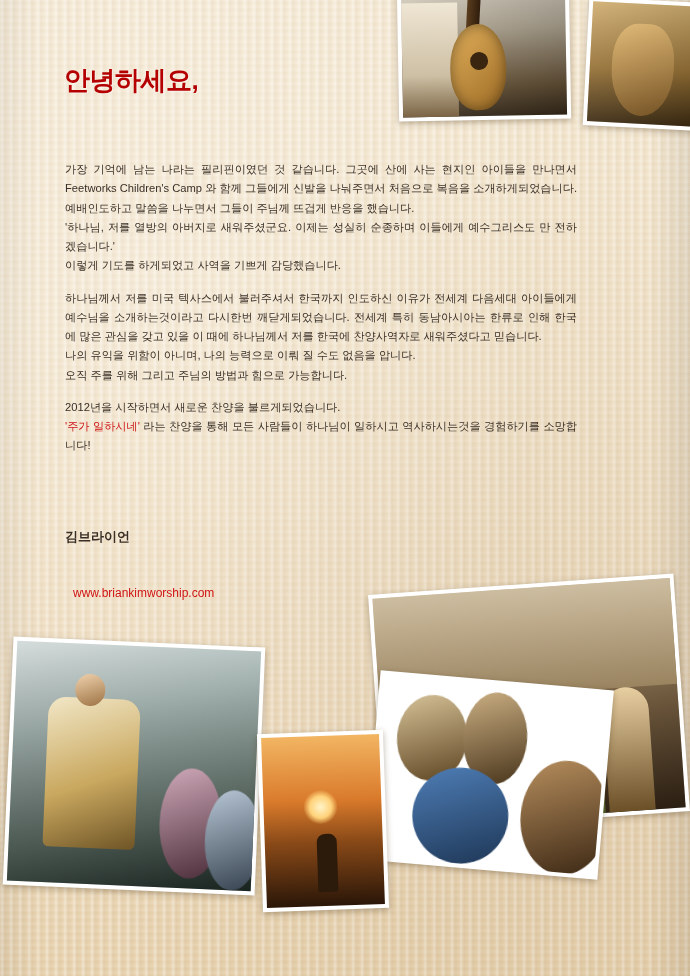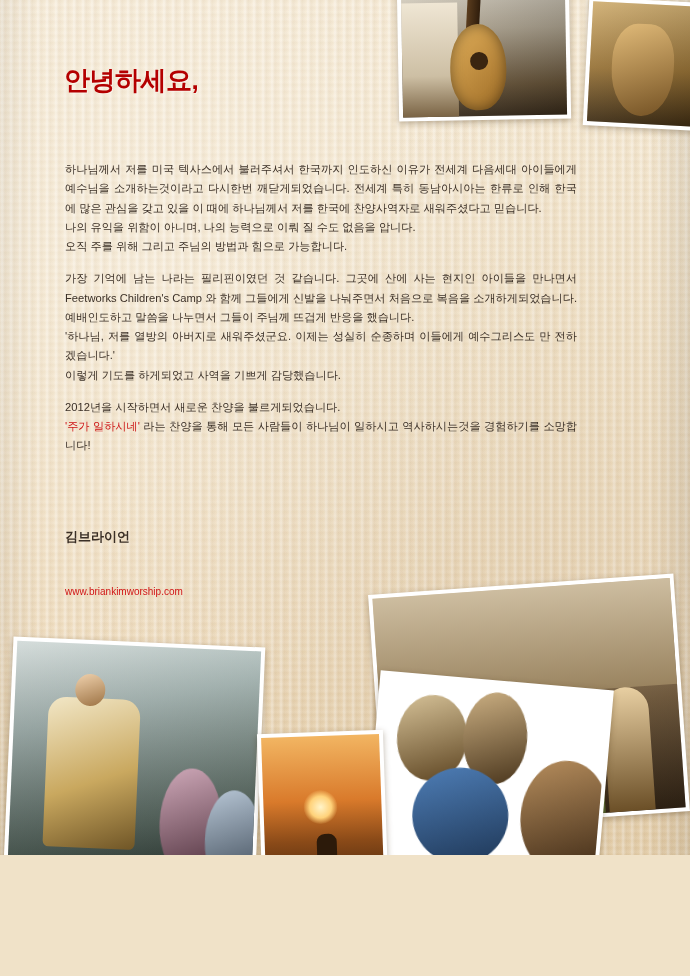--- a/index.html
+++ b/index.html
@@ -9,21 +9,21 @@
   body {
     width: 690px;
     height: 976px;
     font-family: "Liberation Sans", sans-serif;
     background: #f0e2c8;
     overflow: hidden;
   }
   .page {
     position: relative;
     width: 690px;
-    height: 855px;
+    height: 976px;
     overflow: hidden;
     background:
       linear-gradient(90deg, rgba(0,0,0,0.05) 0%, rgba(0,0,0,0) 6%, rgba(0,0,0,0) 94%, rgba(0,0,0,0.07) 100%),
       repeating-linear-gradient(90deg,
         rgba(255,255,255,0.0) 0px,
         rgba(255,255,255,0.35) 2px,
         rgba(180,150,110,0.10) 5px,
         rgba(255,255,255,0.0) 9px),
       repeating-linear-gradient(0deg,
         rgba(160,130,90,0.05) 0px,
@@ -165,23 +165,23 @@
   .signature {
     position: absolute;
     left: 65px;
     top: 528px;
     font-size: 13px;
     font-weight: bold;
     color: #3a2f26;
   }
   .weburl {
     position: absolute;
-    left: 65px;
+    left: 73px;
     top: 586px;
-    font-size: 10px;
+    font-size: 12px;
     color: #d01414;
     text-decoration: none;
   }
 
   
   .collage {
     position: absolute;
     left: 0;
     top: 560px;
     width: 690px;
@@ -297,28 +297,28 @@
       </div>
     </div>
   </div>
 
   <div class="headline">
     <span>안녕하세요,</span>
   </div>
 
   <div class="body-copy">
     <p>
+      <span>가장 기억에 남는 나라는 필리핀이였던 것 같습니다. 그곳에 산에 사는 현지인 아이들을 만나면서 Feetworks Children's Camp 와 함께 그들에게 신발을 나눠주면서 처음으로 복음을 소개하게되었습니다. 예배인도하고 말씀을 나누면서 그들이 주님께 뜨겁게 반응을 했습니다.</span><br>
+      <span>'하나님, 저를 열방의 아버지로 새워주셨군요. 이제는 성실히 순종하며 이들에게 예수그리스도 만 전하겠습니다.'</span><br>
+      <span>이렇게 기도를 하게되었고 사역을 기쁘게 감당했습니다.</span>
+    </p>
+    <p>
       <span>하나님께서 저를 미국 텍사스에서 불러주셔서 한국까지 인도하신 이유가 전세계 다음세대 아이들에게 예수님을 소개하는것이라고 다시한번 깨닫게되었습니다. 전세계 특히 동남아시아는 한류로 인해 한국에 많은 관심을 갖고 있을 이 때에 하나님께서 저를 한국에 찬양사역자로 새워주셨다고 믿습니다.</span><br>
       <span>나의 유익을 위함이 아니며, 나의 능력으로 이뤄 질 수도 없음을 압니다.</span><br>
       <span>오직 주를 위해 그리고 주님의 방법과 힘으로 가능합니다.</span>
-    </p>
-    <p>
-      <span>가장 기억에 남는 나라는 필리핀이였던 것 같습니다. 그곳에 산에 사는 현지인 아이들을 만나면서 Feetworks Children's Camp 와 함께 그들에게 신발을 나눠주면서 처음으로 복음을 소개하게되었습니다. 예배인도하고 말씀을 나누면서 그들이 주님께 뜨겁게 반응을 했습니다.</span><br>
-      <span>'하나님, 저를 열방의 아버지로 새워주셨군요. 이제는 성실히 순종하며 이들에게 예수그리스도 만 전하겠습니다.'</span><br>
-      <span>이렇게 기도를 하게되었고 사역을 기쁘게 감당했습니다.</span>
     </p>
     <p>
       <span>2012년을 시작하면서 새로운 찬양을 불르게되었습니다.</span><br>
       <span class="hl-red">'주가 일하시네'</span><span> 라는 찬양을 통해 모든 사람들이 하나님이 일하시고 역사하시는것을 경험하기를 소망합니다!</span>
     </p>
   </div>
 
   <div class="signature">김브라이언</div>
   <a class="weburl" href="#">www.briankimworship.com</a>
 

